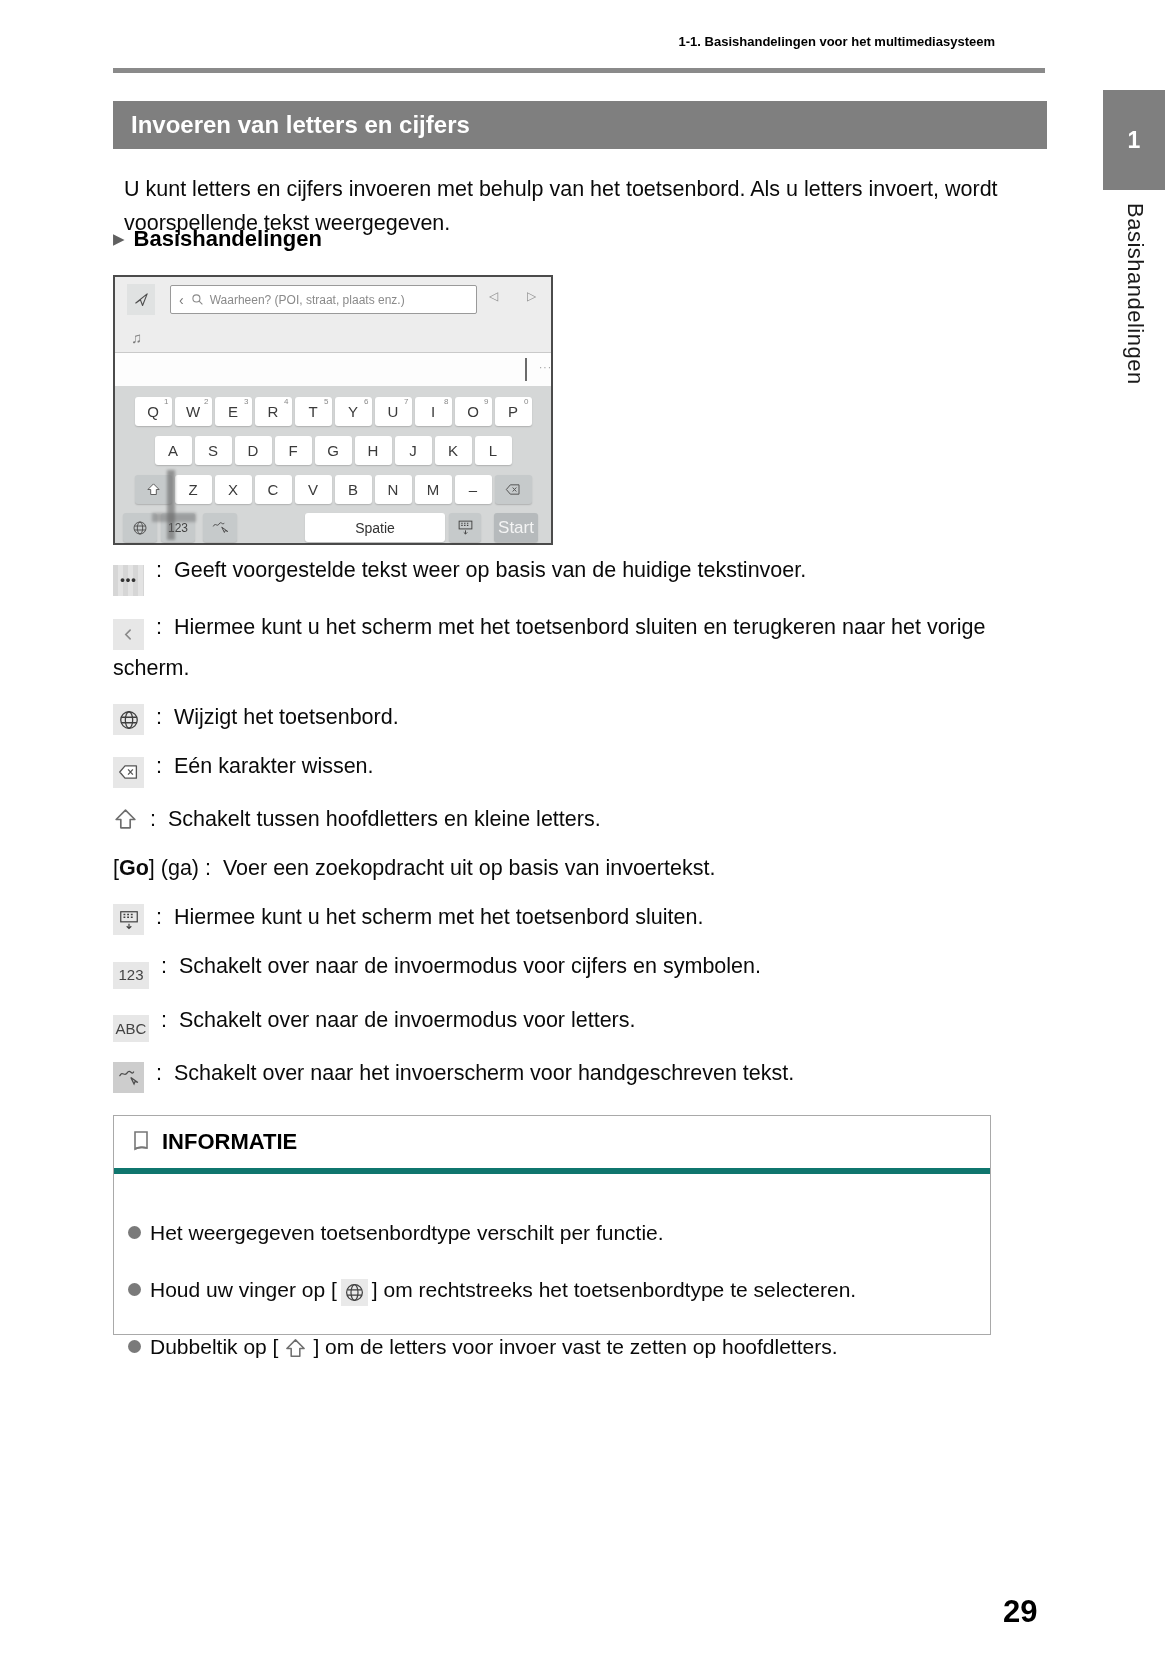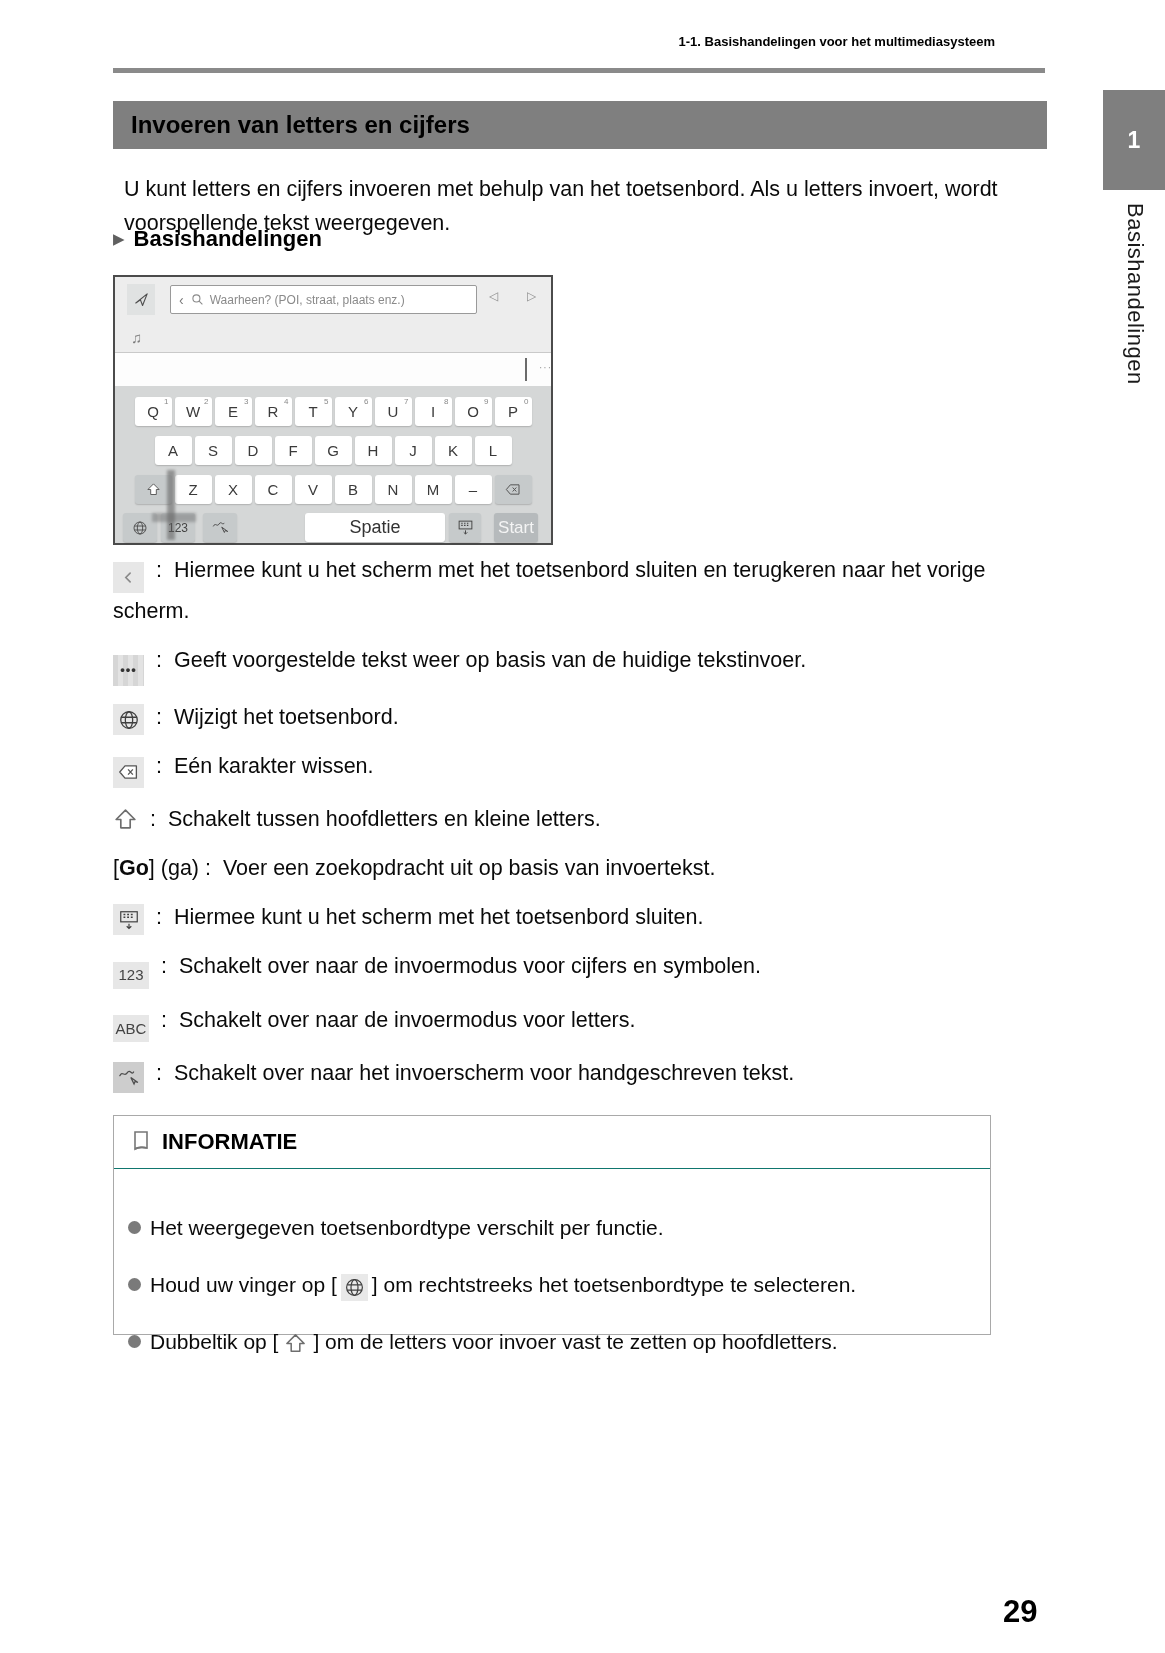--- a/index.html
+++ b/index.html
@@ -14,21 +14,21 @@
   
   .side-tab{position:absolute;left:1103px;top:90px;width:62px;height:100px;background:#7f7f7f;
             display:flex;align-items:center;justify-content:center;color:#fff;
             font-size:23px;font-weight:bold;}
   .side-label{position:absolute;left:1122px;top:203px;writing-mode:vertical-rl;
               font-size:22px;color:#1a1a1a;letter-spacing:0.5px;}
 
   
   .title-bar{position:absolute;left:113px;top:101px;width:934px;height:48px;background:#7f7f7f;
              display:flex;align-items:center;}
-  .title-bar span{color:#000000;font-weight:bold;font-size:24px;padding-left:18px;}
+  .title-bar span{color:#ffffff;font-weight:bold;font-size:24px;padding-left:18px;}
 
   .intro{position:absolute;left:124px;top:150px;width:880px;font-size:21.5px;line-height:34px;color:#0a0a0a;}
   .subhead{position:absolute;left:113px;top:226px;font-size:22px;font-weight:bold;color:#000;
            display:flex;align-items:center;}
   .subhead .tri{color:#606060;font-size:15px;margin-right:9px;font-weight:normal;}
 
   
   .shot{position:absolute;left:113px;top:275px;width:440px;height:270px;background:#ededed;
         border:2px solid #4b4b4b;box-sizing:border-box;}
   .ss-nav{position:absolute;left:12px;top:7px;width:28px;height:31px;background:#e0e2e2;
@@ -52,21 +52,21 @@
        justify-content:center;font-size:15px;color:#3a3a3a;position:relative;
        box-shadow:0 1px 1.5px rgba(0,0,0,0.18);}
   .key sup{position:absolute;top:1px;right:3px;font-size:8px;color:#8a8a8a;line-height:1;}
   .key.gray{background:#c6cacb;}
   .kb-bottom{position:absolute;left:0;top:127px;width:100%;height:29px;}
   .bkey{position:absolute;height:29px;border-radius:3px;background:#c6cacb;display:flex;
         align-items:center;justify-content:center;box-shadow:0 1px 1.5px rgba(0,0,0,0.15);}
   .bkey.white{background:#fff;}
   .bkey.dark{background:#b6babc;color:#f4f4f4;font-size:17px;}
   .k-globe{left:8px;width:34px;} .k-123{left:46px;width:34px;font-size:12px;color:#444;}
-  .k-hand{left:88px;width:34px;} .k-space{left:190px;width:140px;font-size:18px;color:#333;}
+  .k-hand{left:88px;width:34px;} .k-space{left:190px;width:140px;font-size:14px;color:#333;}
   .k-dismiss{left:334px;width:32px;} .k-start{left:379px;width:44px;}
   .smudge-v{position:absolute;left:52px;top:84px;width:8px;height:70px;background:#5d5d5d;
             opacity:0.55;filter:blur(1.5px);}
   .smudge-h{position:absolute;left:37px;top:127px;width:44px;height:9px;background:#6a6a6a;
             opacity:0.45;filter:blur(1.5px);}
 
   
   .legend{position:absolute;left:113px;top:552px;width:900px;font-size:21.5px;line-height:36px;color:#0a0a0a;}
   .lrow{margin-bottom:13px;}
   .libox{display:inline-flex;align-items:center;justify-content:center;vertical-align:-7px;
@@ -75,21 +75,21 @@
   .libox.dark{background:#cdcdcd;}
   .libox.dots{background:repeating-linear-gradient(90deg,#d6d6d6 0 5px,#e3e3e3 5px 10px);
               font-size:13px;color:#333;letter-spacing:1px;font-weight:bold;}
   .lnoicon{display:inline-flex;vertical-align:-6px;margin-right:4px;}
   .lcolon{margin:0 12px 0 8px;}
   .gob{font-weight:bold;}
 
   
   .info{position:absolute;left:113px;top:1115px;width:878px;height:220px;border:1px solid #a9a9a9;
         box-sizing:border-box;}
-  .info-hd{height:52px;display:flex;align-items:center;padding-left:16px;border-bottom:1px solid #0f766e;}
+  .info-hd{height:52px;display:flex;align-items:center;padding-left:16px;border-bottom:6px solid #0f766e;}
   .info-hd .ttl{font-size:22px;font-weight:bold;margin-left:10px;color:#000;}
   .info-body{padding:18px 14px 0 14px;font-size:21px;color:#0a0a0a;}
   .ibullet{margin-bottom:17px;line-height:33px;margin-top:24px;}
   .dot{display:inline-block;width:13px;height:13px;border-radius:50%;background:#7a7a7a;
        margin-right:9px;vertical-align:1px;}
   .inline-ic{display:inline-flex;align-items:center;justify-content:center;width:27px;height:27px;
              background:#e9e9e9;vertical-align:-6px;margin:0 4px;}
   .inline-ic.plain{background:transparent;}
 
   .pagenum{position:absolute;left:1003px;top:1594px;font-size:31px;font-weight:bold;color:#000;}
@@ -244,29 +244,29 @@
         <div class="bkey dark k-start">Start</div>
       </div>
       <div class="smudge-v"></div>
       <div class="smudge-h"></div>
     </div>
   </div>
 
   <div class="legend">
 
     <div class="lrow">
+      <span class="libox dots">•••</span><span class="lcolon">:</span><span>Geeft voorgestelde tekst weer op basis van de huidige tekstinvoer.</span>
+    </div>
+
+    <div class="lrow">
       <span class="libox">
         <svg width="13" height="13" viewBox="0 0 24 24" fill="none" stroke="#8a8a8a" stroke-width="3" stroke-linecap="round">
             <path d="M15 4 L7 12 L15 20"></path>
           </svg>
       </span><span class="lcolon">:</span><span>Hiermee kunt u het scherm met het toetsenbord sluiten en terugkeren naar het vorige scherm.</span>
-    </div>
-
-    <div class="lrow">
-      <span class="libox dots">•••</span><span class="lcolon">:</span><span>Geeft voorgestelde tekst weer op basis van de huidige tekstinvoer.</span>
     </div>
 
     <div class="lrow">
       <span class="libox">
         <svg width="22" height="22" viewBox="0 0 24 24" fill="none" stroke="#3f3f3f" stroke-width="1.4">
           <circle cx="12" cy="12" r="9"></circle>
             <ellipse cx="12" cy="12" rx="4" ry="9"></ellipse>
             <path d="M3.5 9 H20.5 M3.5 15 H20.5"></path>
         </svg>
       </span><span class="lcolon">:</span><span>Wijzigt het toetsenbord.</span>

